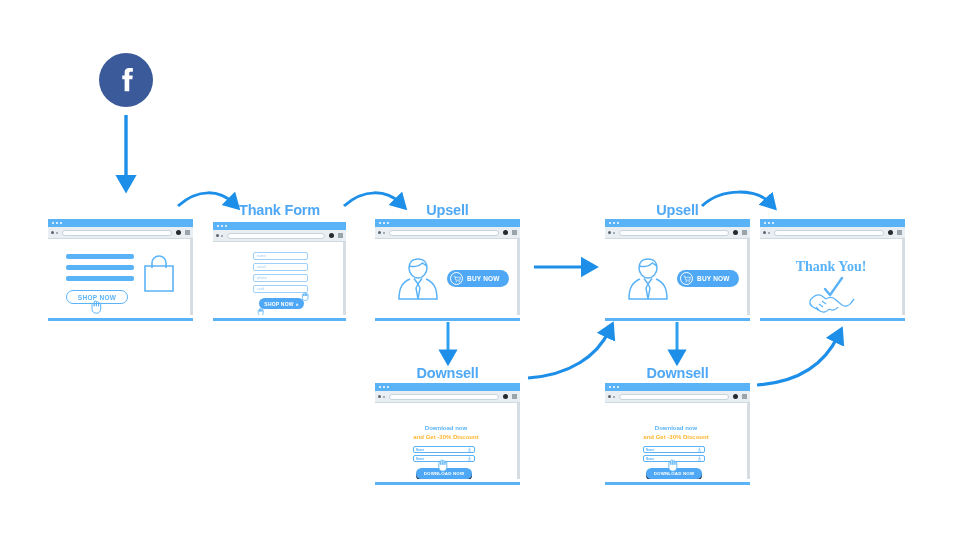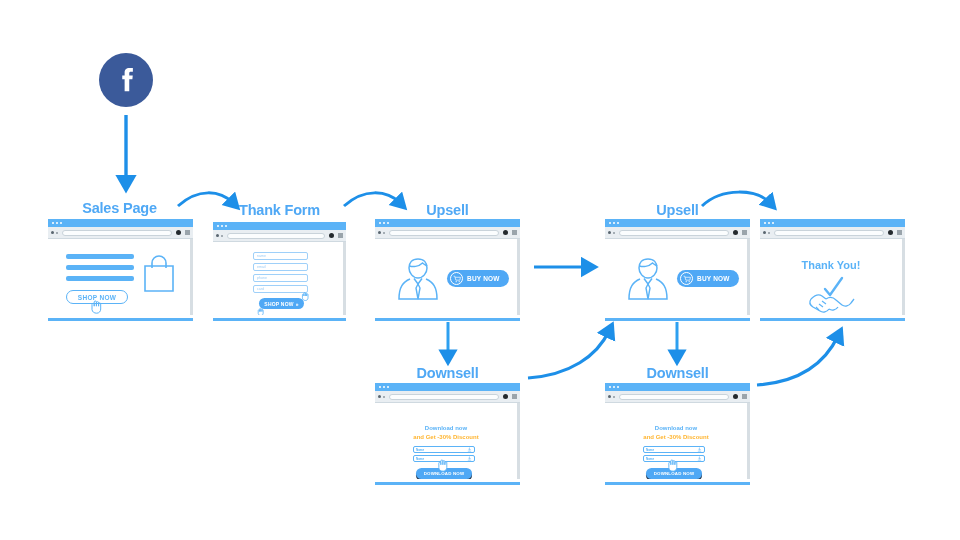--- a/index.html
+++ b/index.html
@@ -150,22 +150,23 @@
   .buy-now .lbl {
     color: #ffffff; font-size: 6.5px; font-weight: bold; letter-spacing: .2px;
     white-space: nowrap;
   }
 
   
   .thankyou-text {
     position: absolute;
     color: #5BB3F7;
     font-weight: bold;
-    font-size: 11px;
+    font-size: 14px;
     white-space: nowrap;
+    font-family: Liberation Serif, serif;
   }
 
   
   .ds-line1 {
     position: absolute;
     color: #5BB3F7; font-weight: bold; font-size: 6px;
     white-space: nowrap; text-align: center;
   }
   .ds-line2 {
     position: absolute;
@@ -246,21 +247,20 @@
 
     <g>
       <line x1="677" y1="322" x2="677" y2="356" stroke="#2EA0F0" stroke-width="3" marker-end="url(#ah)"></line>
     </g>
 
     <g>
       <path d="M757,385 C800,382 825,363 838,336" fill="none" stroke="#1D8FE8" stroke-width="3.2" marker-end="url(#ah)"></path>
     </g>
   </svg>
 
-  <div class="step-title" style="left:47px; top:200px; width:145px;">Sales Page</div>
 
   <div class="browser" style="left:48px; top:219px; width:145px;">
     <div class="titlebar">
       <i></i>
       <i></i>
       <i></i>
     </div>
     <div class="toolbar">
       <span class="navdot"></span>
       <span class="navdot sm"></span>

